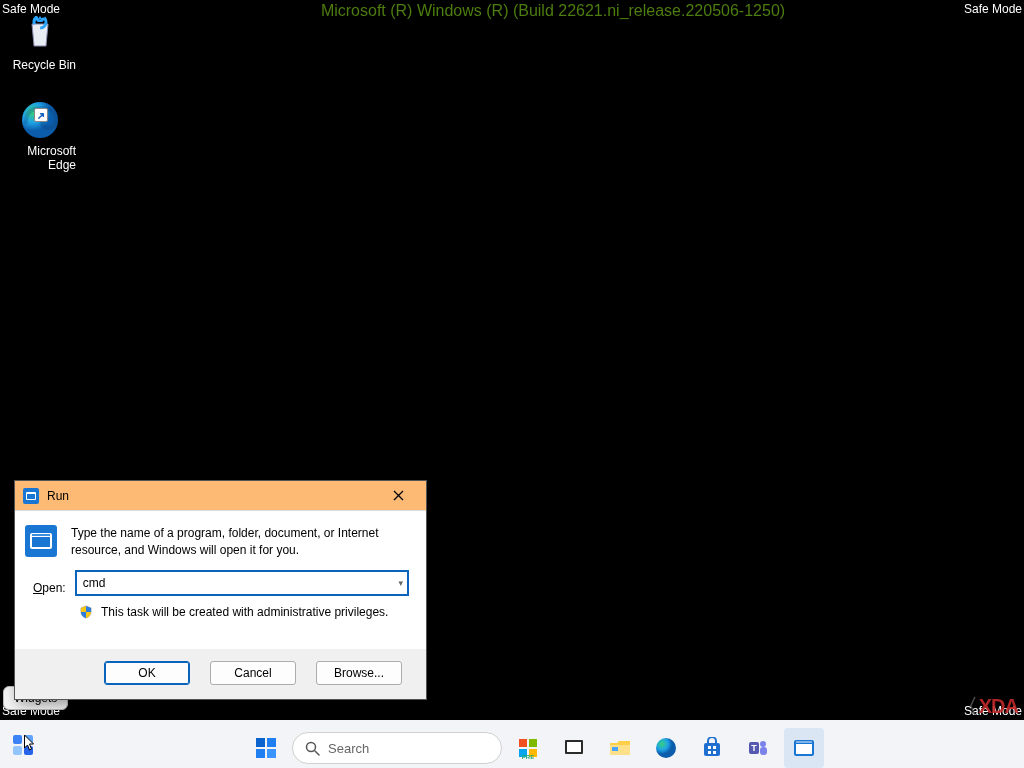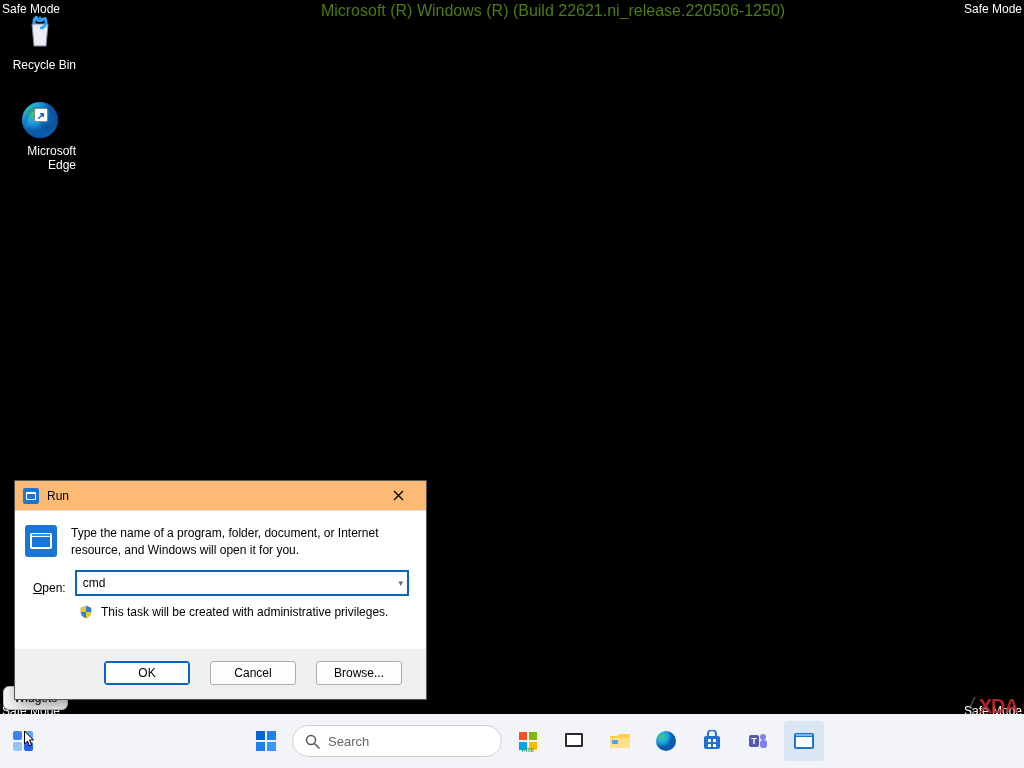--- a/index.html
+++ b/index.html
@@ -67,22 +67,22 @@
     display:flex; justify-content:flex-end; gap:20px;
   }
   .run-buttons button {
     width:86px; height:24px; font-size:12px; background:#fdfdfd;
     border:1px solid #adadad; border-radius:3px;
   }
   .run-buttons button.primary { border:1px solid #0a64bc; box-shadow:0 0 0 1px #0a64bc inset;}
 
   
   .taskbar {
-    position:absolute; left:0; right:0; bottom:0; height:54px;
-    background:#f2f4f8; display:flex; align-items:center;
+    position:absolute; left:0; right:0; bottom:0; height:48px;
+    background:#f2f4f8; display:flex; align-items:flex-end;
   }
   .taskbar .widgets-btn { width:46px;height:46px;display:flex;align-items:center;justify-content:center; }
   .taskbar .center { margin:0 auto; display:flex; align-items:center; gap:6px; }
   .task-icon { width:40px;height:40px;display:flex;align-items:center;justify-content:center;border-radius:4px;}
   .search-box {
     width:210px;height:32px;background:#fff;border:1px solid #d0d0d0;border-radius:16px;
     display:flex;align-items:center;gap:8px;padding:0 12px;font-size:13px;color:#666;
   }
   .xda-logo{
     position:absolute; right:6px; bottom:48px; display:flex; align-items:center; gap:2px;

